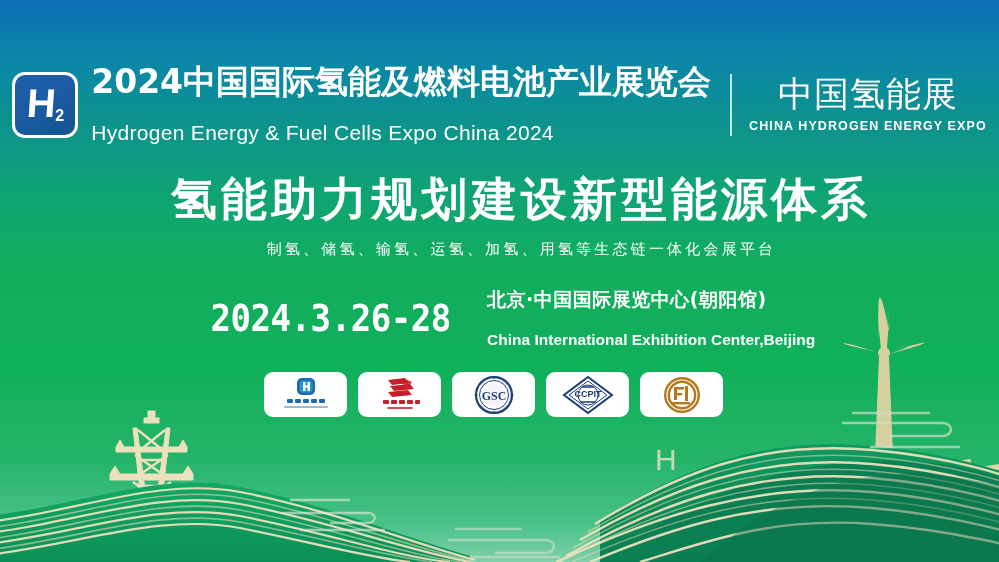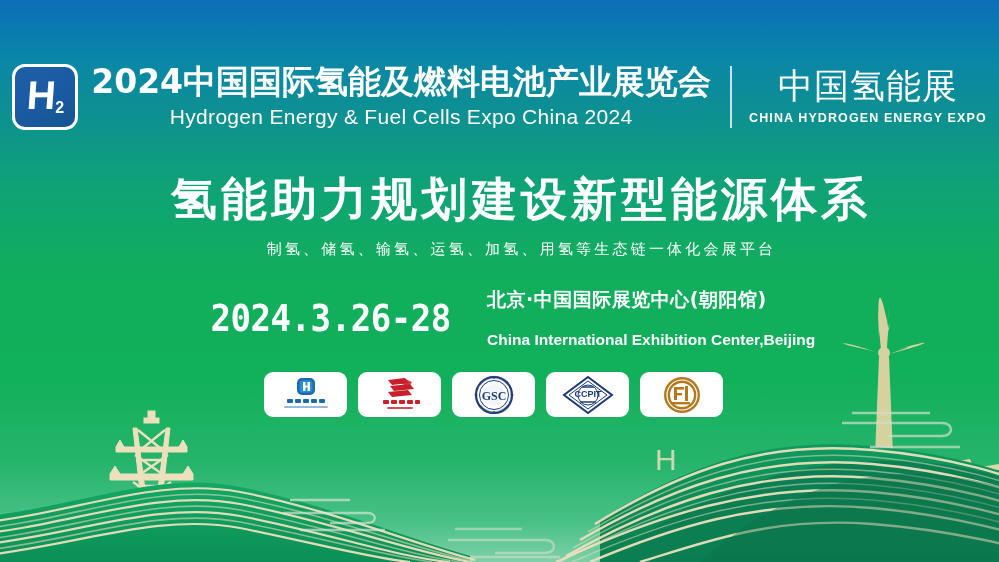--- a/index.html
+++ b/index.html
@@ -46,28 +46,28 @@
     font-family:"Liberation Sans", sans-serif;
     letter-spacing:-1px;
     transform:translate(-4px,-2px) skewX(-4deg);
   }
   .h2-badge .sub2 {
     position:absolute; right:11px; bottom:11px;
     color:#fff; font-weight:bold; font-size:16px; line-height:1;
   }
 
   .title-block { display:flex; align-items:center; }
-  .title-left { text-align:center; }
+  .title-left { text-align:left; }
   .title-cn {
     color:#ffffff; font-weight:bold; font-size:33px; line-height:1.08;
     letter-spacing:0px; white-space:nowrap;
     font-family:"DejaVu Sans","Liberation Sans", sans-serif;
   }
   .title-en {
-    color:#ffffff; font-size:21px; line-height:1.25; margin-top:4px;
+    color:#ffffff; font-size:21px; line-height:1.25; margin-top:20px;
     letter-spacing:0.3px; white-space:nowrap; font-weight:normal;
   }
   .vdiv {
     width:2px; height:62px; background:#e8f6f0; opacity:.85;
     margin:0 17px 0 19px; flex:none;
   }
   .title-right { text-align:center; }
   .right-cn {
     color:#ffffff; font-weight:normal; font-size:35px; line-height:1.08;
     letter-spacing:1px; white-space:nowrap;

